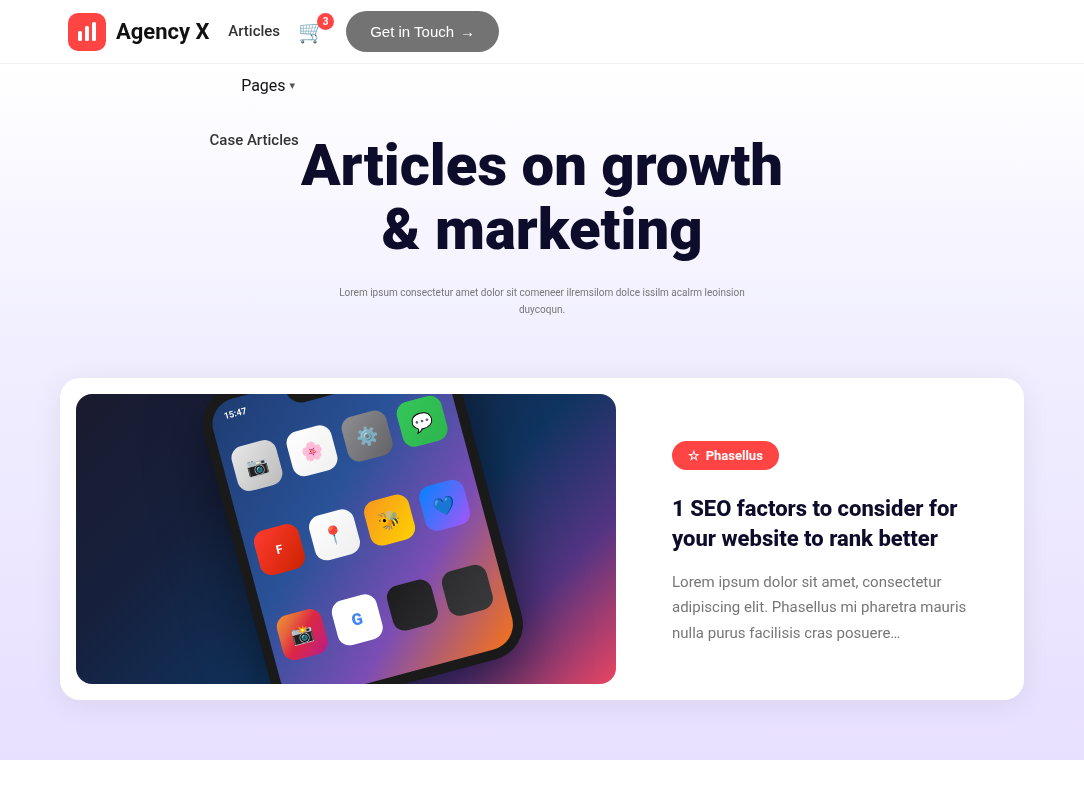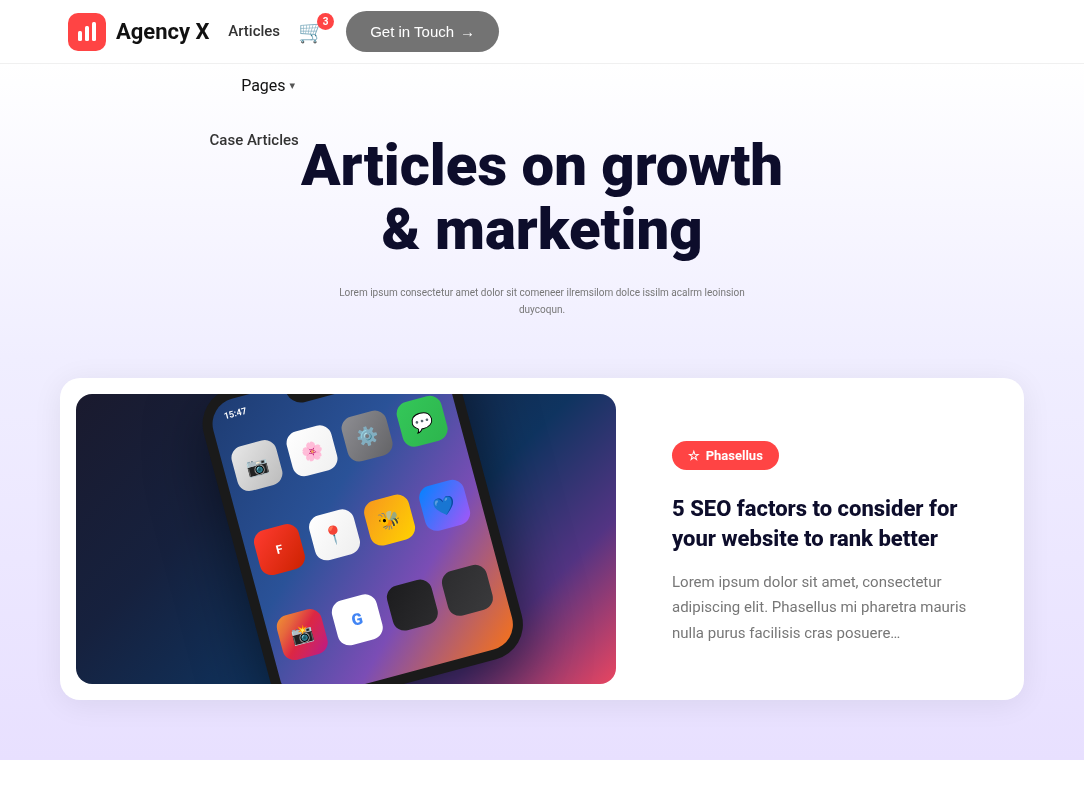--- a/index.html
+++ b/index.html
@@ -377,18 +377,18 @@
           </div>
         </div>
       </div>
     </div>
 
     <div class="card-content">
       <div class="featured-badge">
         <span>☆</span>
         <span>Phasellus</span>
       </div>
-      <h2 class="card-title">5 SEO factors to consider for your website to rank better</h2>
+      <h2 class="card-title">1 SEO factors to consider for your website to rank better</h2>
       <p class="card-excerpt">Lorem ipsum dolor sit amet, consectetur adipiscing elit. Phasellus mi pharetra mauris nulla purus facilisis cras posuere…</p>
     </div>
 
   </div>
 </section>
 
 </body></html>

